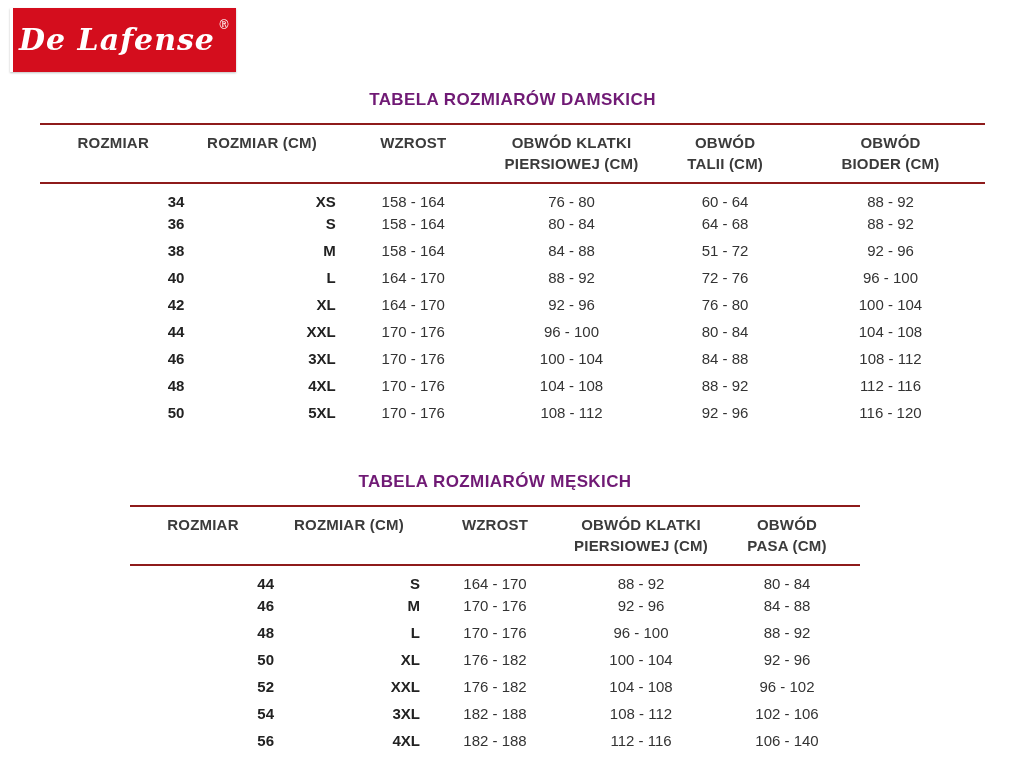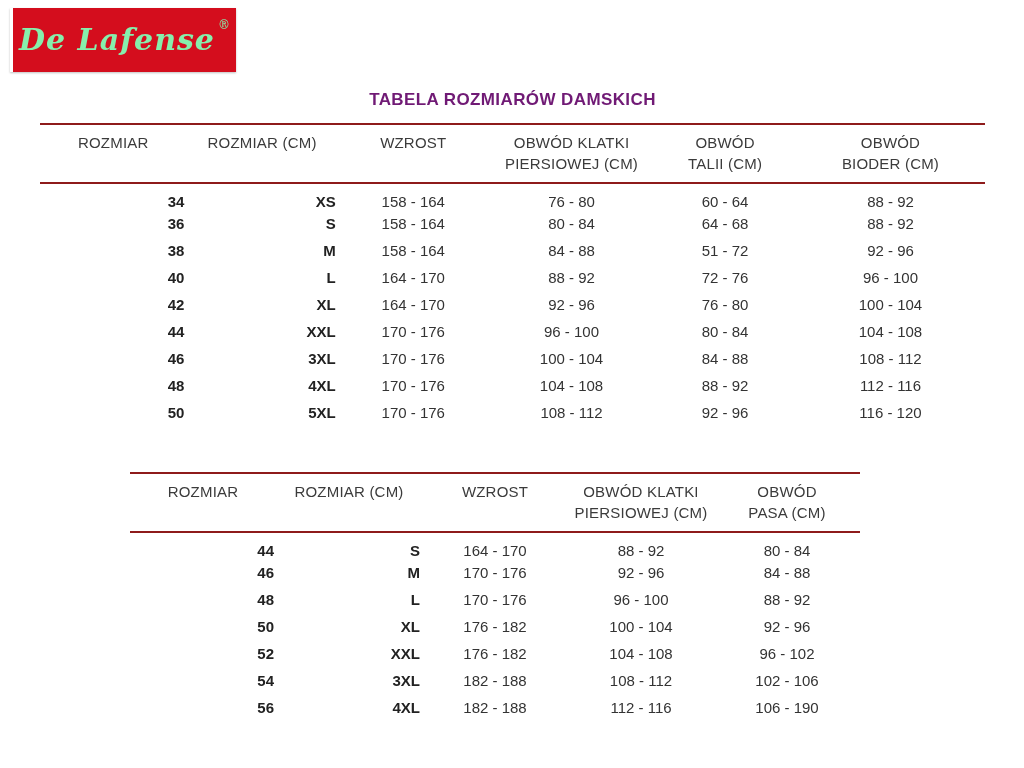--- a/index.html
+++ b/index.html
@@ -14,21 +14,21 @@
     background:#ffffff;
     font-family:"Liberation Sans", sans-serif;
     color:var(--text);
     position:relative;
     overflow:hidden;
   }
   .logo{
     position:absolute;left:10px;top:8px;
     width:226px;height:64px;
     background:var(--accent);
-    color:#86efac;
+    color:#ffffff;
     display:flex;align-items:center;justify-content:center;
     box-shadow:0 1px 2px rgba(0,0,0,.25);
     border-left:3px solid #ffffff;
   }
   .logo .brand{
     font-family:"DejaVu Serif", serif;
     font-style:italic;
     font-weight:700;
     font-size:30px;
     letter-spacing:1px;
@@ -66,21 +66,21 @@
     border-collapse:collapse;
     table-layout:fixed;
   }
   thead th{
     border-top:2px solid var(--rule);
     border-bottom:2px solid var(--rule);
     padding:7px 2px 8px;
     vertical-align:top;
     white-space:pre-line;
     font-size:15px;
-    font-weight:400;
+    font-weight:700;
     line-height:21px;
     letter-spacing:.2px;
     color:var(--text);
   }
   tbody td{
     text-align:center;
     font-size:15px;
     height:27px;
     padding:0 2px;
     font-weight:400;
@@ -196,20 +196,21 @@
               <td>170 - 176</td>
               <td>108 - 112</td>
               <td>92 - 96</td>
               <td>116 - 120</td>
             </tr>
           </tbody>
       </table>
     </section>
 
     <section class="section-men">
+      <h2 class="table-title">TABELA ROZMIARÓW MĘSKICH</h2>
       <table class="table-men">
         <thead>
             <tr>
               <th>ROZMIAR</th>
               <th>ROZMIAR (CM)</th>
               <th>WZROST</th>
               <th>OBWÓD KLATKI
 PIERSIOWEJ (CM)</th>
               <th>OBWÓD
 PASA (CM)</th>
@@ -256,20 +257,20 @@
               <td>3XL</td>
               <td>182 - 188</td>
               <td>108 - 112</td>
               <td>102 - 106</td>
             </tr>
             <tr>
               <td>56</td>
               <td>4XL</td>
               <td>182 - 188</td>
               <td>112 - 116</td>
-              <td>106 - 190</td>
+              <td>106 - 140</td>
             </tr>
           </tbody>
       </table>
     </section>
 
   </div>
 </div>
 
 </body></html>

